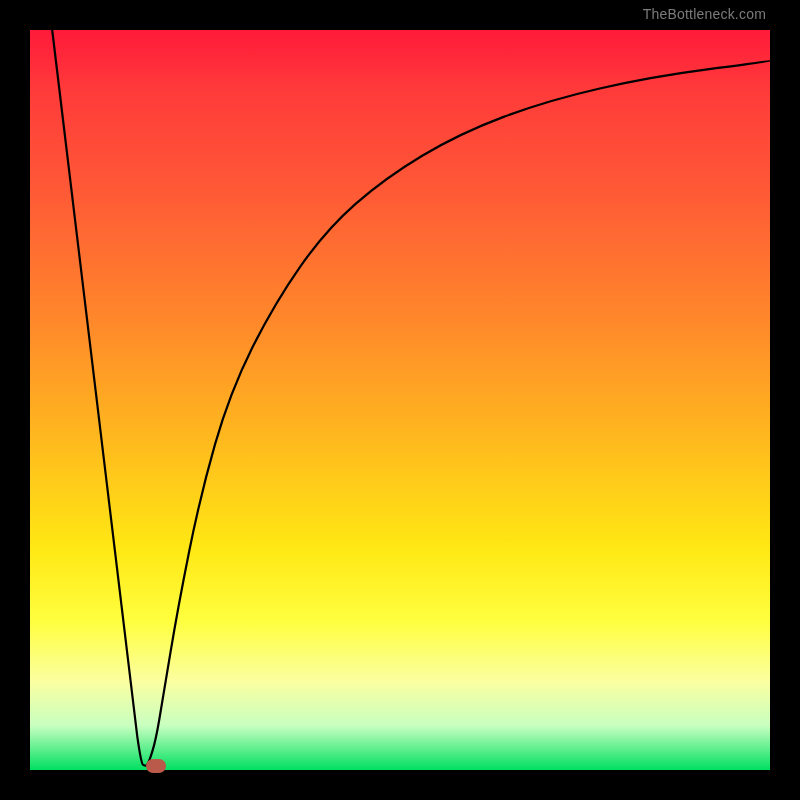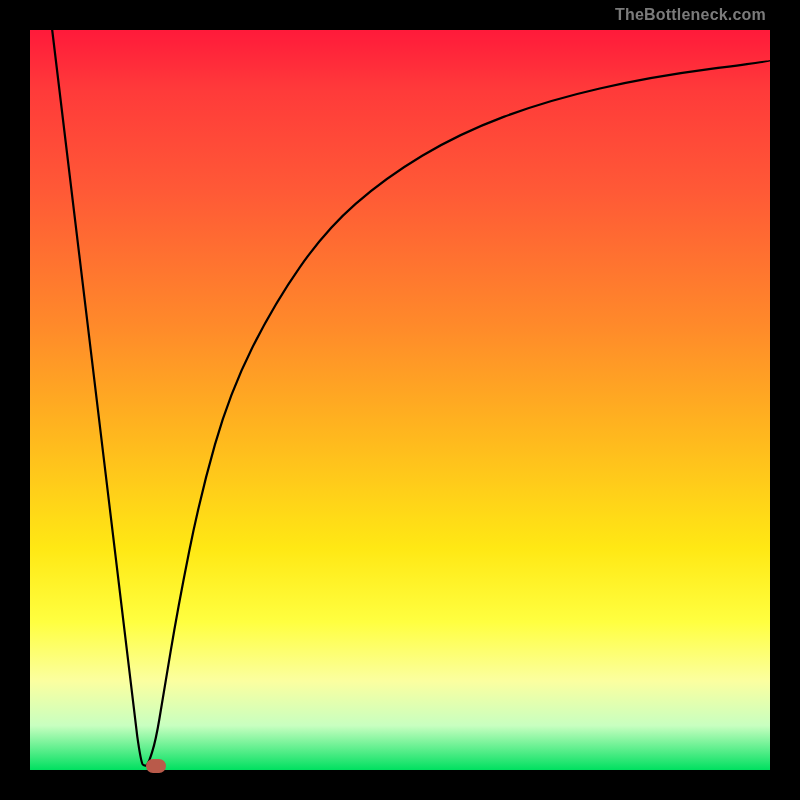--- a/index.html
+++ b/index.html
@@ -35,23 +35,23 @@
       #fbffa0 88%,
       #c8ffc0 94%,
       #00e060 100%
     );
   }
   .watermark {
     position: absolute;
     top: 6px;
     right: 34px;
     color: #7b7b7b;
-    font-size: 16px;
+    font-size: 14px;
     letter-spacing: 0.2px;
-    font-weight: 700;
+    font-weight: 400;
     user-select: none;
   }
   svg.curve {
     position: absolute;
     left: 0;
     top: 0;
     width: 740px;
     height: 740px;
     overflow: visible;
   }

